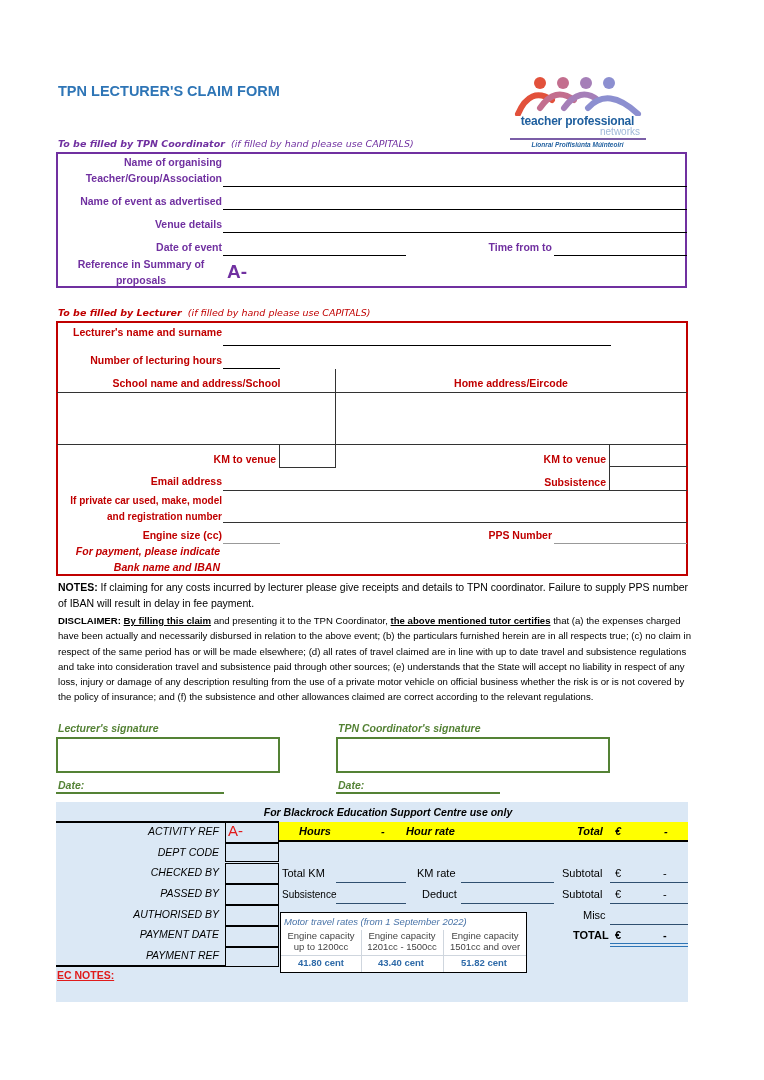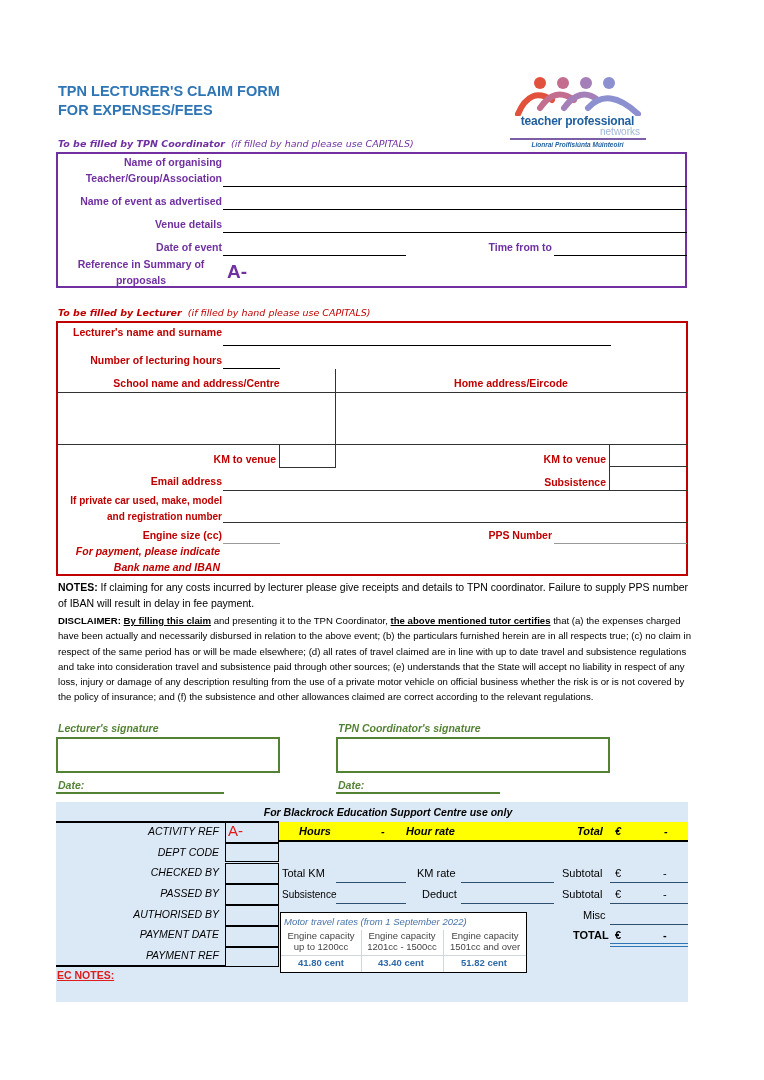--- a/index.html
+++ b/index.html
@@ -40,21 +40,20 @@
   .rates { left:280px; top:912px; width:247px; height:61px; background:#fff; border:1px solid #000000; box-sizing:border-box; font-family:"Liberation Sans", sans-serif; }
   .rates-title { position:absolute; left:3px; top:3px; font-size:9.5px; font-style:italic; color:#4a74a8; }
   .rcol { position:absolute; top:17px; height:42px; font-size:9.5px; color:#444; text-align:center; line-height:11px; }
   .rval { position:absolute; top:44px; font-size:9.5px; font-weight:bold; color:#2e6aa8; text-align:center; }
 </style>
 </head>
 <body>
 
 <div class="abs title">
   <div>TPN LECTURER'S CLAIM FORM</div>
-  <div>FOR EXPENSES/FEES</div>
 </div>
 
 <div class="abs logo">
   <svg width="140" height="42" viewBox="0 0 140 42">
     <circle cx="30" cy="9" r="6" fill="#e2513b"></circle>
     <circle cx="53" cy="9" r="6" fill="#c36e8e"></circle>
     <circle cx="76" cy="9" r="6" fill="#a57fb8"></circle>
     <circle cx="99" cy="9" r="6" fill="#8c8fd0"></circle>
     <path d="M8 40 Q20 12 42 26" stroke="#e2513b" stroke-width="6" fill="none" stroke-linecap="round"></path>
     <path d="M30 34 Q45 12 64 26" stroke="#c36e8e" stroke-width="6" fill="none" stroke-linecap="round"></path>
@@ -103,21 +102,21 @@
 </div>
 <div class="abs box-red"></div>
 
 <div class="abs lbl red" style="left:60px; top:326px; width:162px;">Lecturer's name and surname</div>
 <div class="abs uline" style="left:223px; top:345px; width:388px;"></div>
 
 <div class="abs lbl red" style="left:60px; top:354px; width:162px;">Number of lecturing hours</div>
 <div class="abs uline" style="left:223px; top:368px; width:57px;"></div>
 
 <div class="abs" style="left:335px; top:369px; width:1px; height:99px; background:#333;"></div>
-<div class="abs lbl red" style="left:58px; top:377px; width:277px; text-align:center;">School name and address/Centre</div>
+<div class="abs lbl red" style="left:58px; top:377px; width:277px; text-align:center;">School name and address/School</div>
 <div class="abs lbl red" style="left:336px; top:377px; width:350px; text-align:center;">Home address/Eircode</div>
 <div class="abs" style="left:57px; top:392px; width:630px; height:1px; background:#333;"></div>
 <div class="abs" style="left:58px; top:393px; width:276px; height:51px;"></div>
 <div class="abs" style="left:336px; top:393px; width:350px; height:51px;"></div>
 <div class="abs" style="left:57px; top:444px; width:630px; height:1px; background:#333;"></div>
 
 <div class="abs lbl red" style="left:60px; top:453px; width:216px;">KM to venue</div>
 <div class="abs" style="left:279px; top:444px; width:57px; height:24px; border-left:1px solid #333; border-bottom:1px solid #333; box-sizing:border-box;"></div>
 
 <div class="abs lbl red" style="left:450px; top:453px; width:156px;">KM to venue</div>

